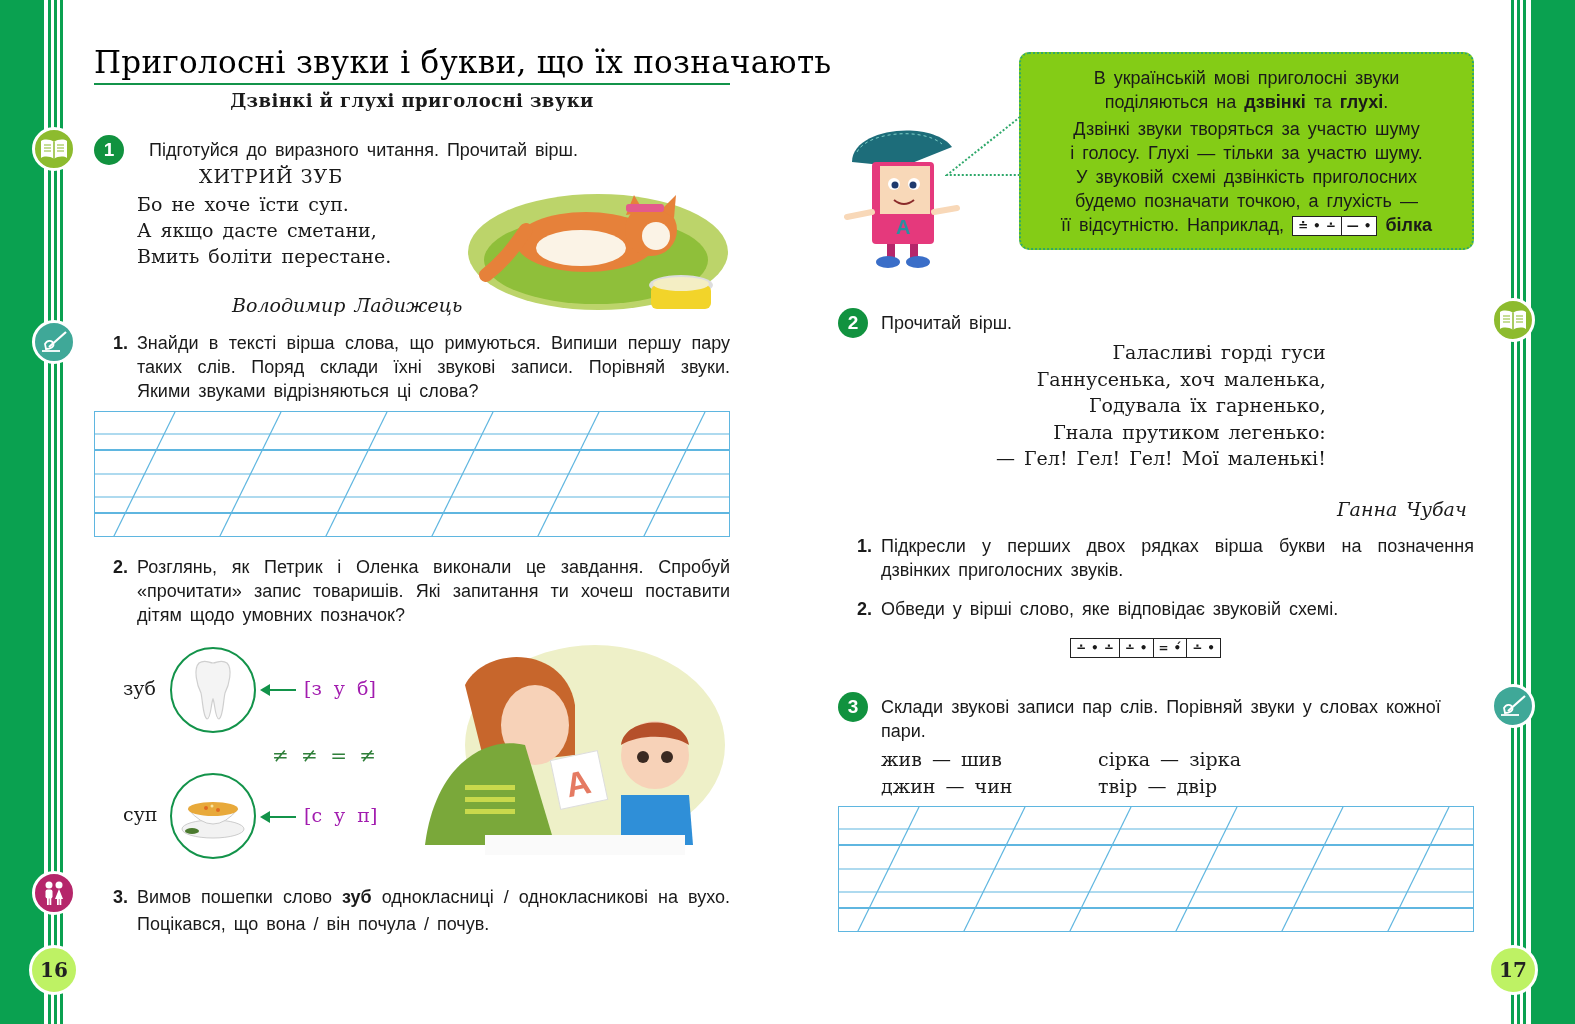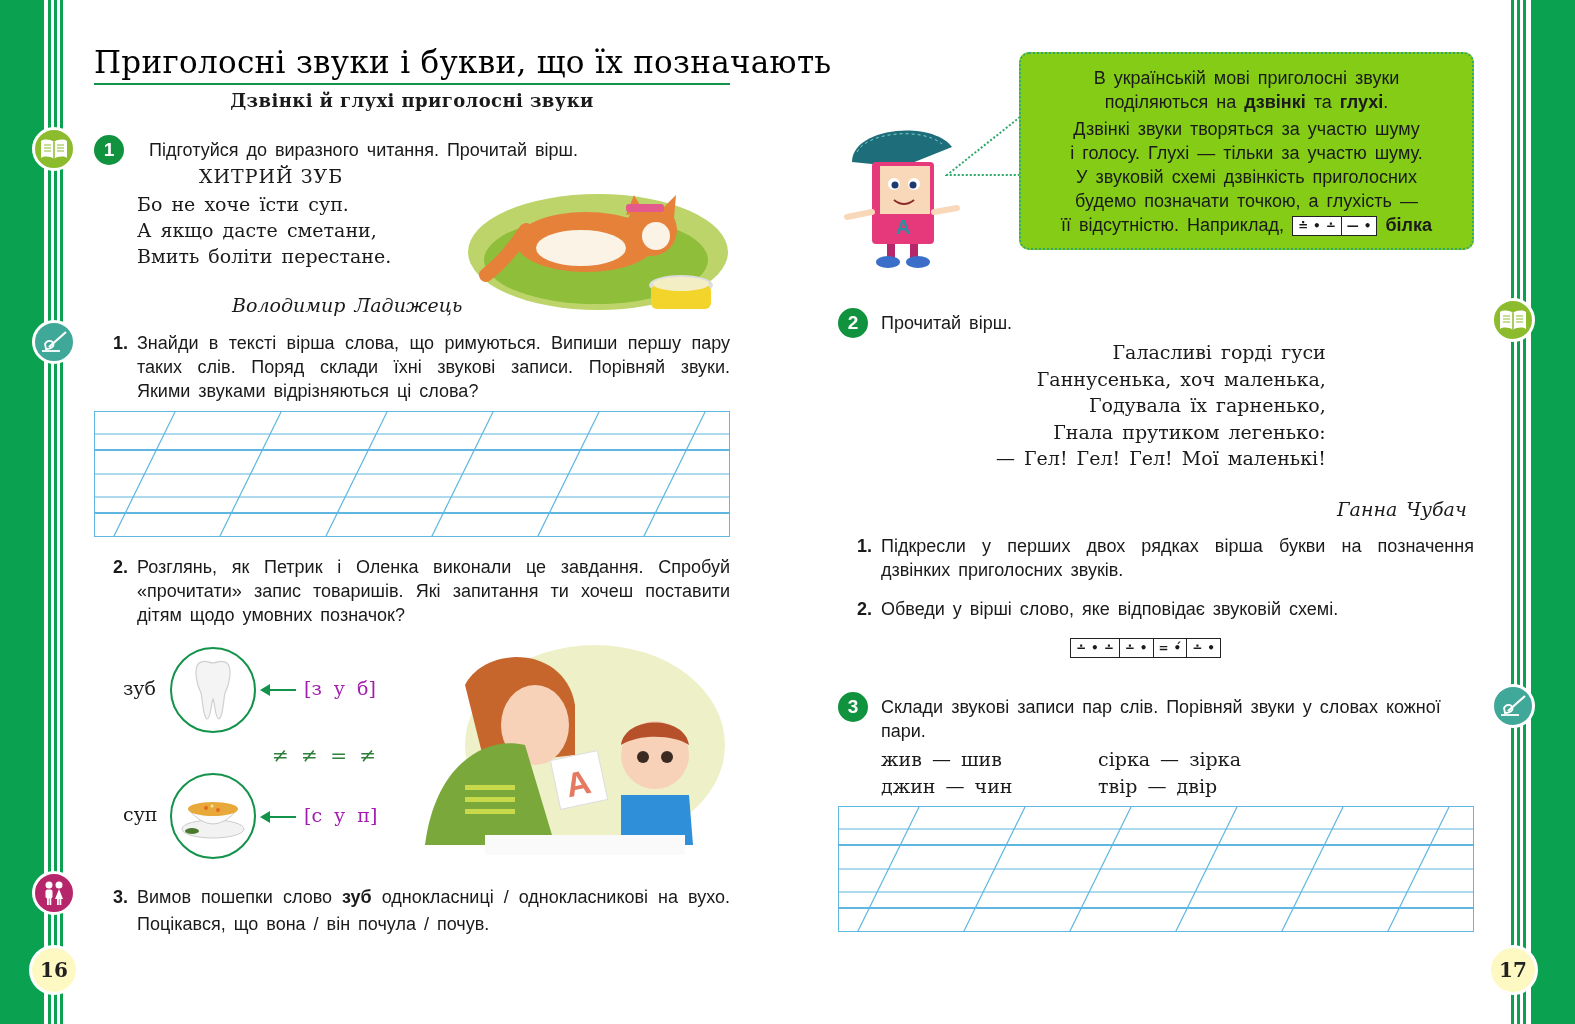--- a/index.html
+++ b/index.html
@@ -10,21 +10,21 @@
   .band { position: absolute; top: 0; height: 1024px; }
   .band-left-solid { left: 0; width: 44px; background: #0aa150; }
   .band-right-solid { left: 1531px; width: 44px; background: #0aa150; }
   .stripe { position: absolute; top: 0; height: 1024px; width: 3px; background: #0aa150; }
 
   .side-icon { position: absolute; width: 44px; height: 44px; border-radius: 50%; border: 3px solid #fff;
                display: flex; align-items: center; justify-content: center; }
   .side-icon.read { background: #8dbb2e; }
   .side-icon.write { background: #3fa898; }
   .side-icon.pair { background: #b5266a; }
-  .page-num { position: absolute; width: 50px; height: 50px; border-radius: 50%; background: #fef9c3; border: 3px solid #fff;
+  .page-num { position: absolute; width: 50px; height: 50px; border-radius: 50%; background: #bef264; border: 3px solid #fff;
               display: flex; align-items: center; justify-content: center;
               font-family: "DejaVu Serif", serif; font-weight: bold; font-size: 20px; color: #222; }
 
   .title { position: absolute; left: 94px; top: 44px; width: 636px; font-family: "DejaVu Serif", serif;
            font-size: 31px; color: #000000; letter-spacing: 0.3px; white-space: nowrap; }
   .title-rule { position: absolute; left: 94px; top: 83px; width: 636px; height: 2px; background: #13934a; }
   .subtitle { position: absolute; left: 94px; top: 90px; width: 636px; text-align: center;
               font-family: "DejaVu Serif", serif; font-weight: bold; font-size: 18px; color: #1a1a1a; letter-spacing: 0.4px; }
 
   .num-badge { position: absolute; width: 30px; height: 30px; border-radius: 50%; background: #11923f; color: #fff;

